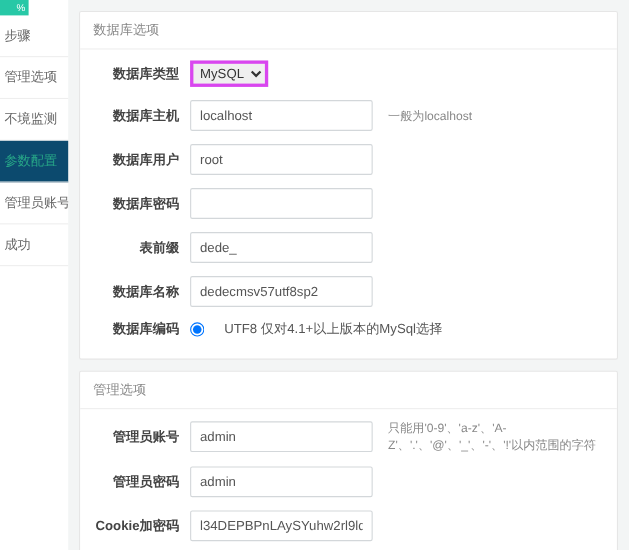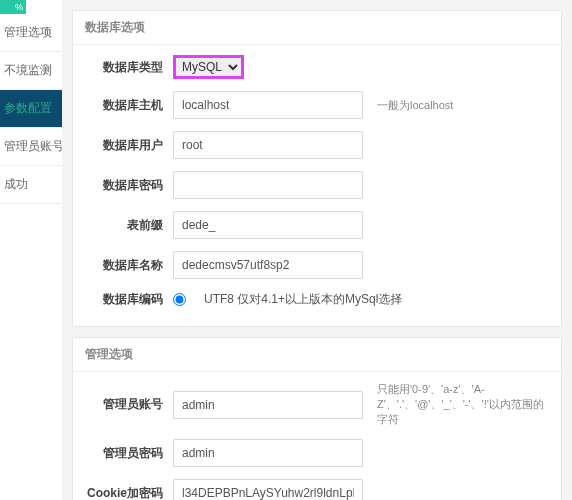--- a/index.html
+++ b/index.html
@@ -49,41 +49,40 @@
       background: #fff;
       border: 1px solid #e6e6e6;
       border-radius: 2px;
       margin-top: 10px;
     }
     .panel-title {
       padding: 8px 12px;
       color: #888;
       border-bottom: 1px solid #eee;
       font-size: 12px;
-      font-weight: bold;
     }
     .panel-body {
       padding: 10px 14px 6px 14px;
     }
     .form-row {
       display: flex;
       align-items: center;
       margin-bottom: 12px;
     }
     .form-label {
       width: 86px;
       text-align: right;
       color: #444;
       font-size: 12px;
       font-weight: 600;
       padding-right: 10px;
       flex-shrink: 0;
     }
     .form-input {
-      width: 190px;
+      width: 166px;
       height: 28px;
       border: 1px solid #d3d7da;
       border-radius: 2px;
       padding: 0 8px;
       font-size: 12px;
       color: #555;
       font-family: inherit;
     }
     .form-select {
       height: 24px;
@@ -104,20 +103,21 @@
       gap: 18px;
       color: #555;
     }
     .radio-wrap input { margin: 0; }
   </style>
 </head>
 <body>
 
 <div class="sidebar">
   <div class="progress-bar">%</div>
+  <div class="sidebar-item"><span>步骤</span></div>
   <div class="sidebar-item"><span>管理选项</span></div>
   <div class="sidebar-item"><span>不境监测</span></div>
   <div class="sidebar-item active"><span>参数配置</span></div>
   <div class="sidebar-item"><span>管理员账号</span></div>
   <div class="sidebar-item"><span>成功</span></div>
 </div>
 
 <div class="main">
 
   <div class="panel">

